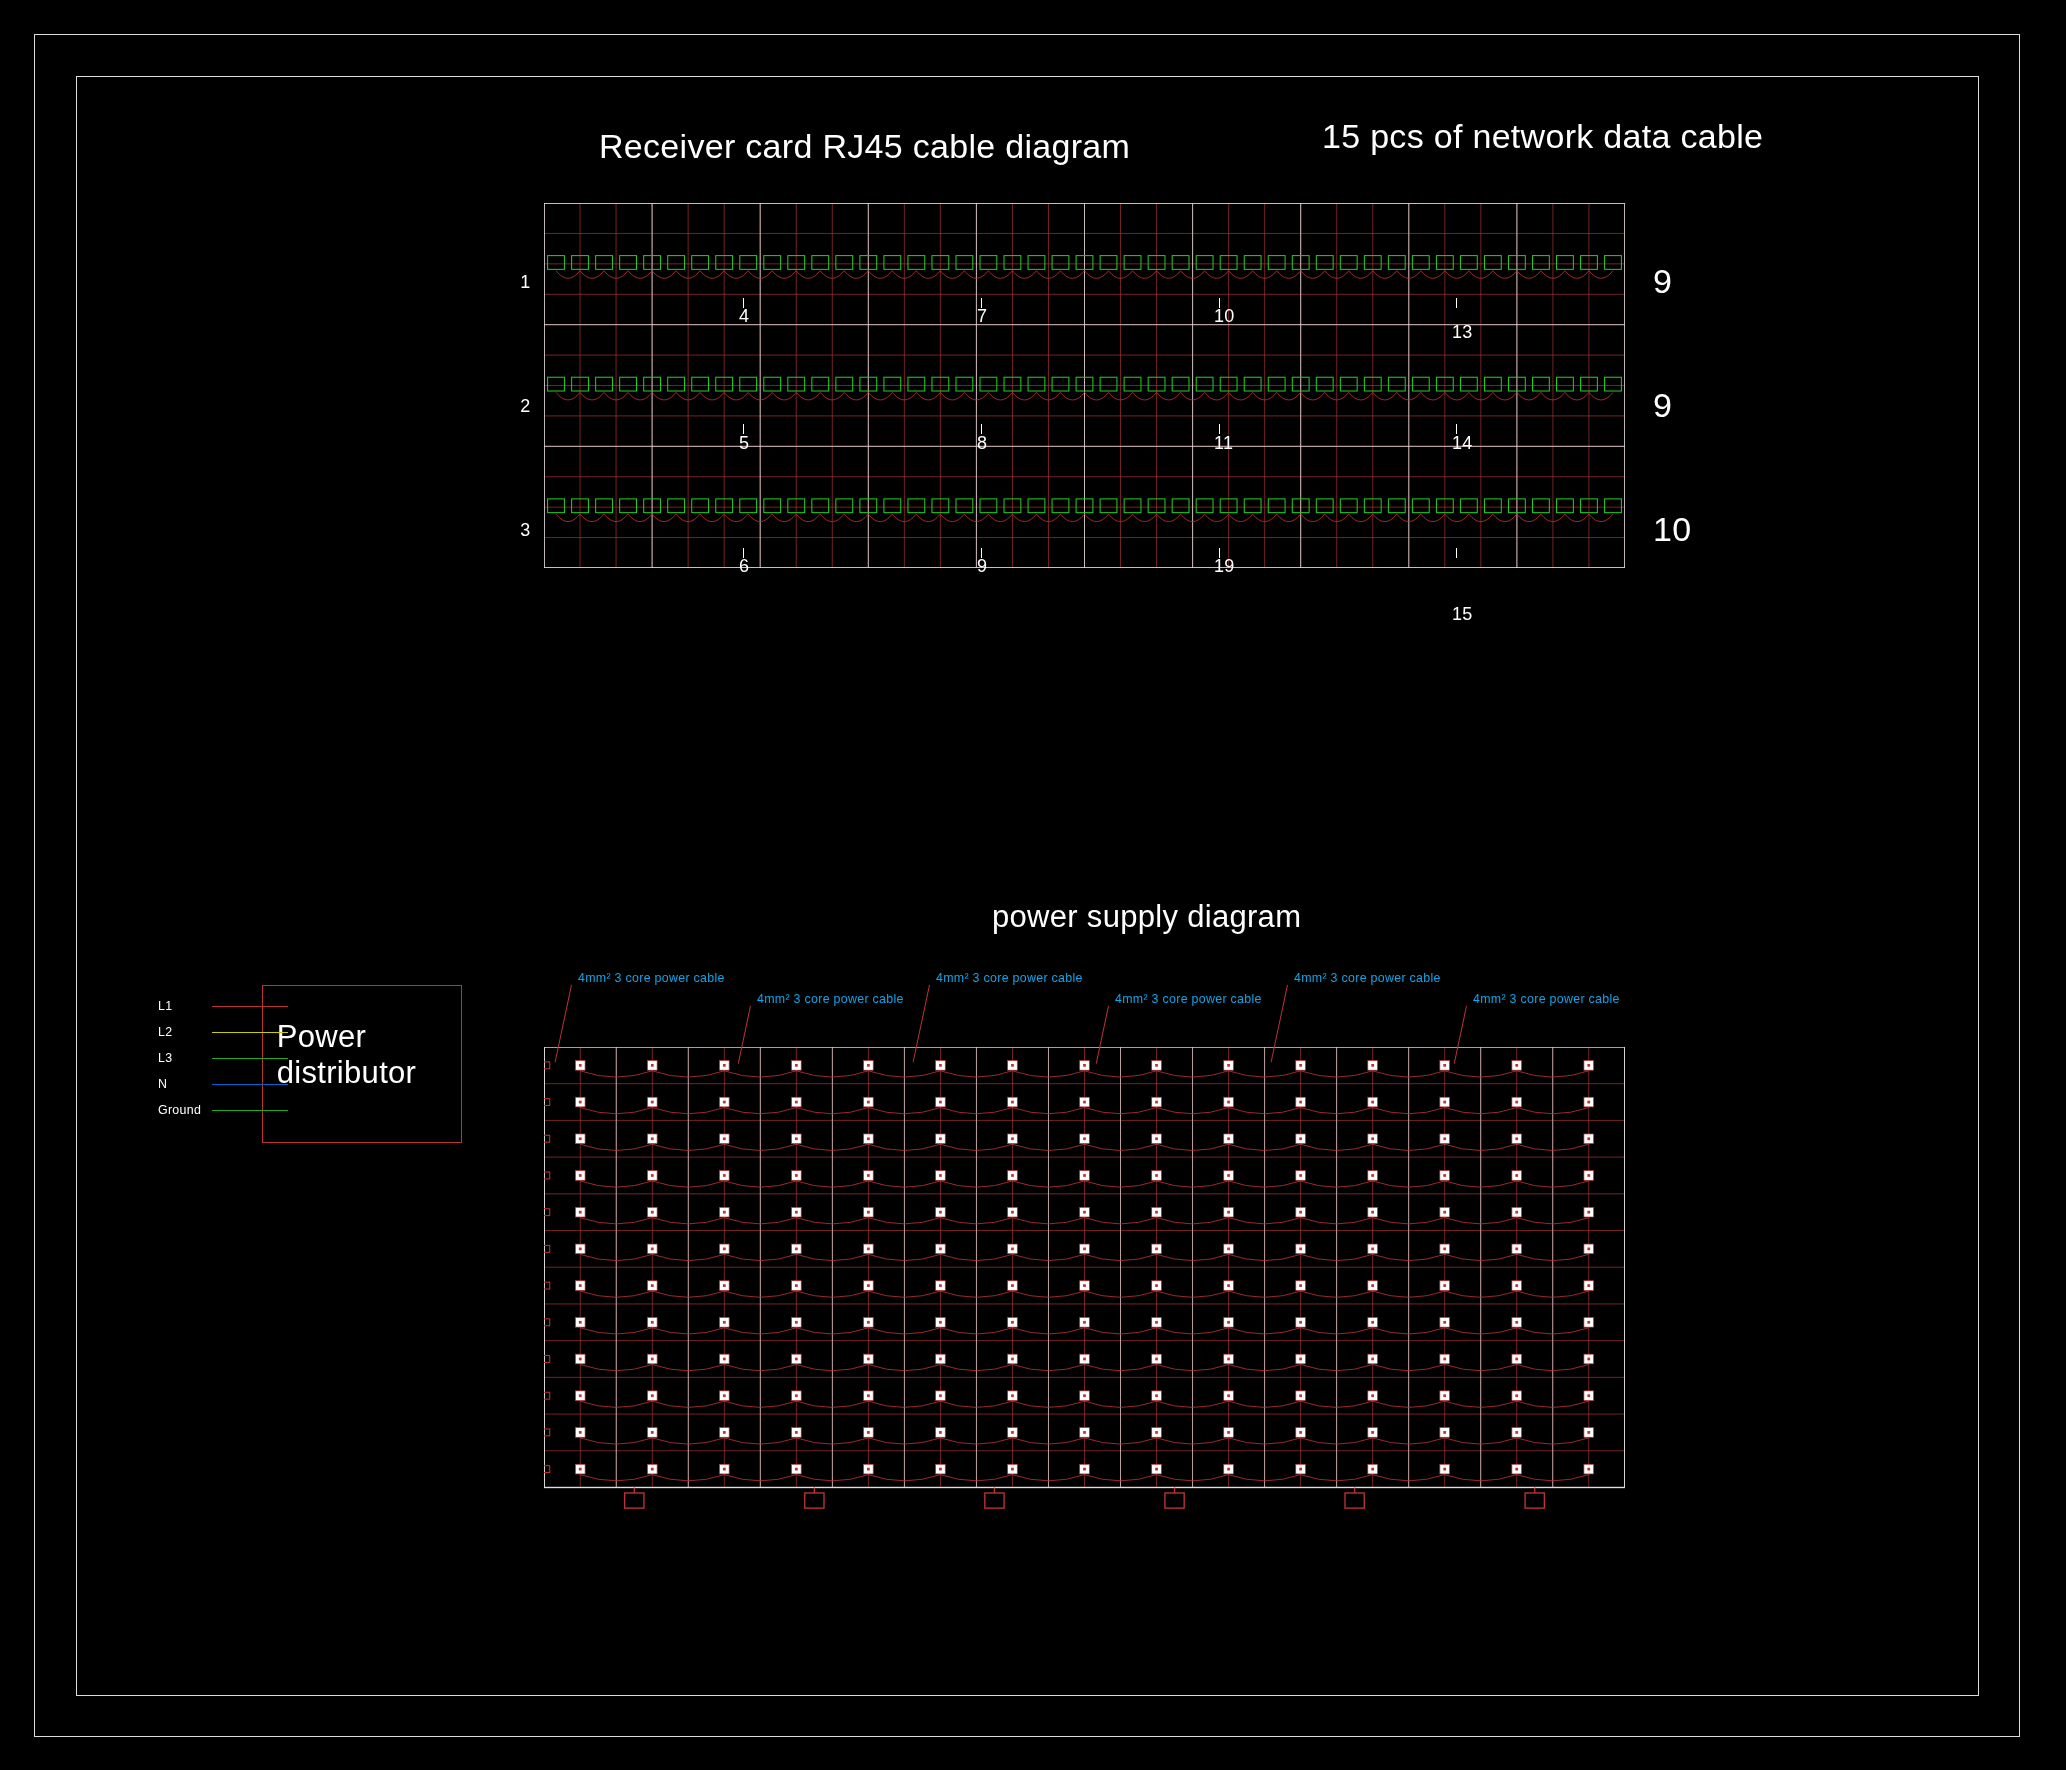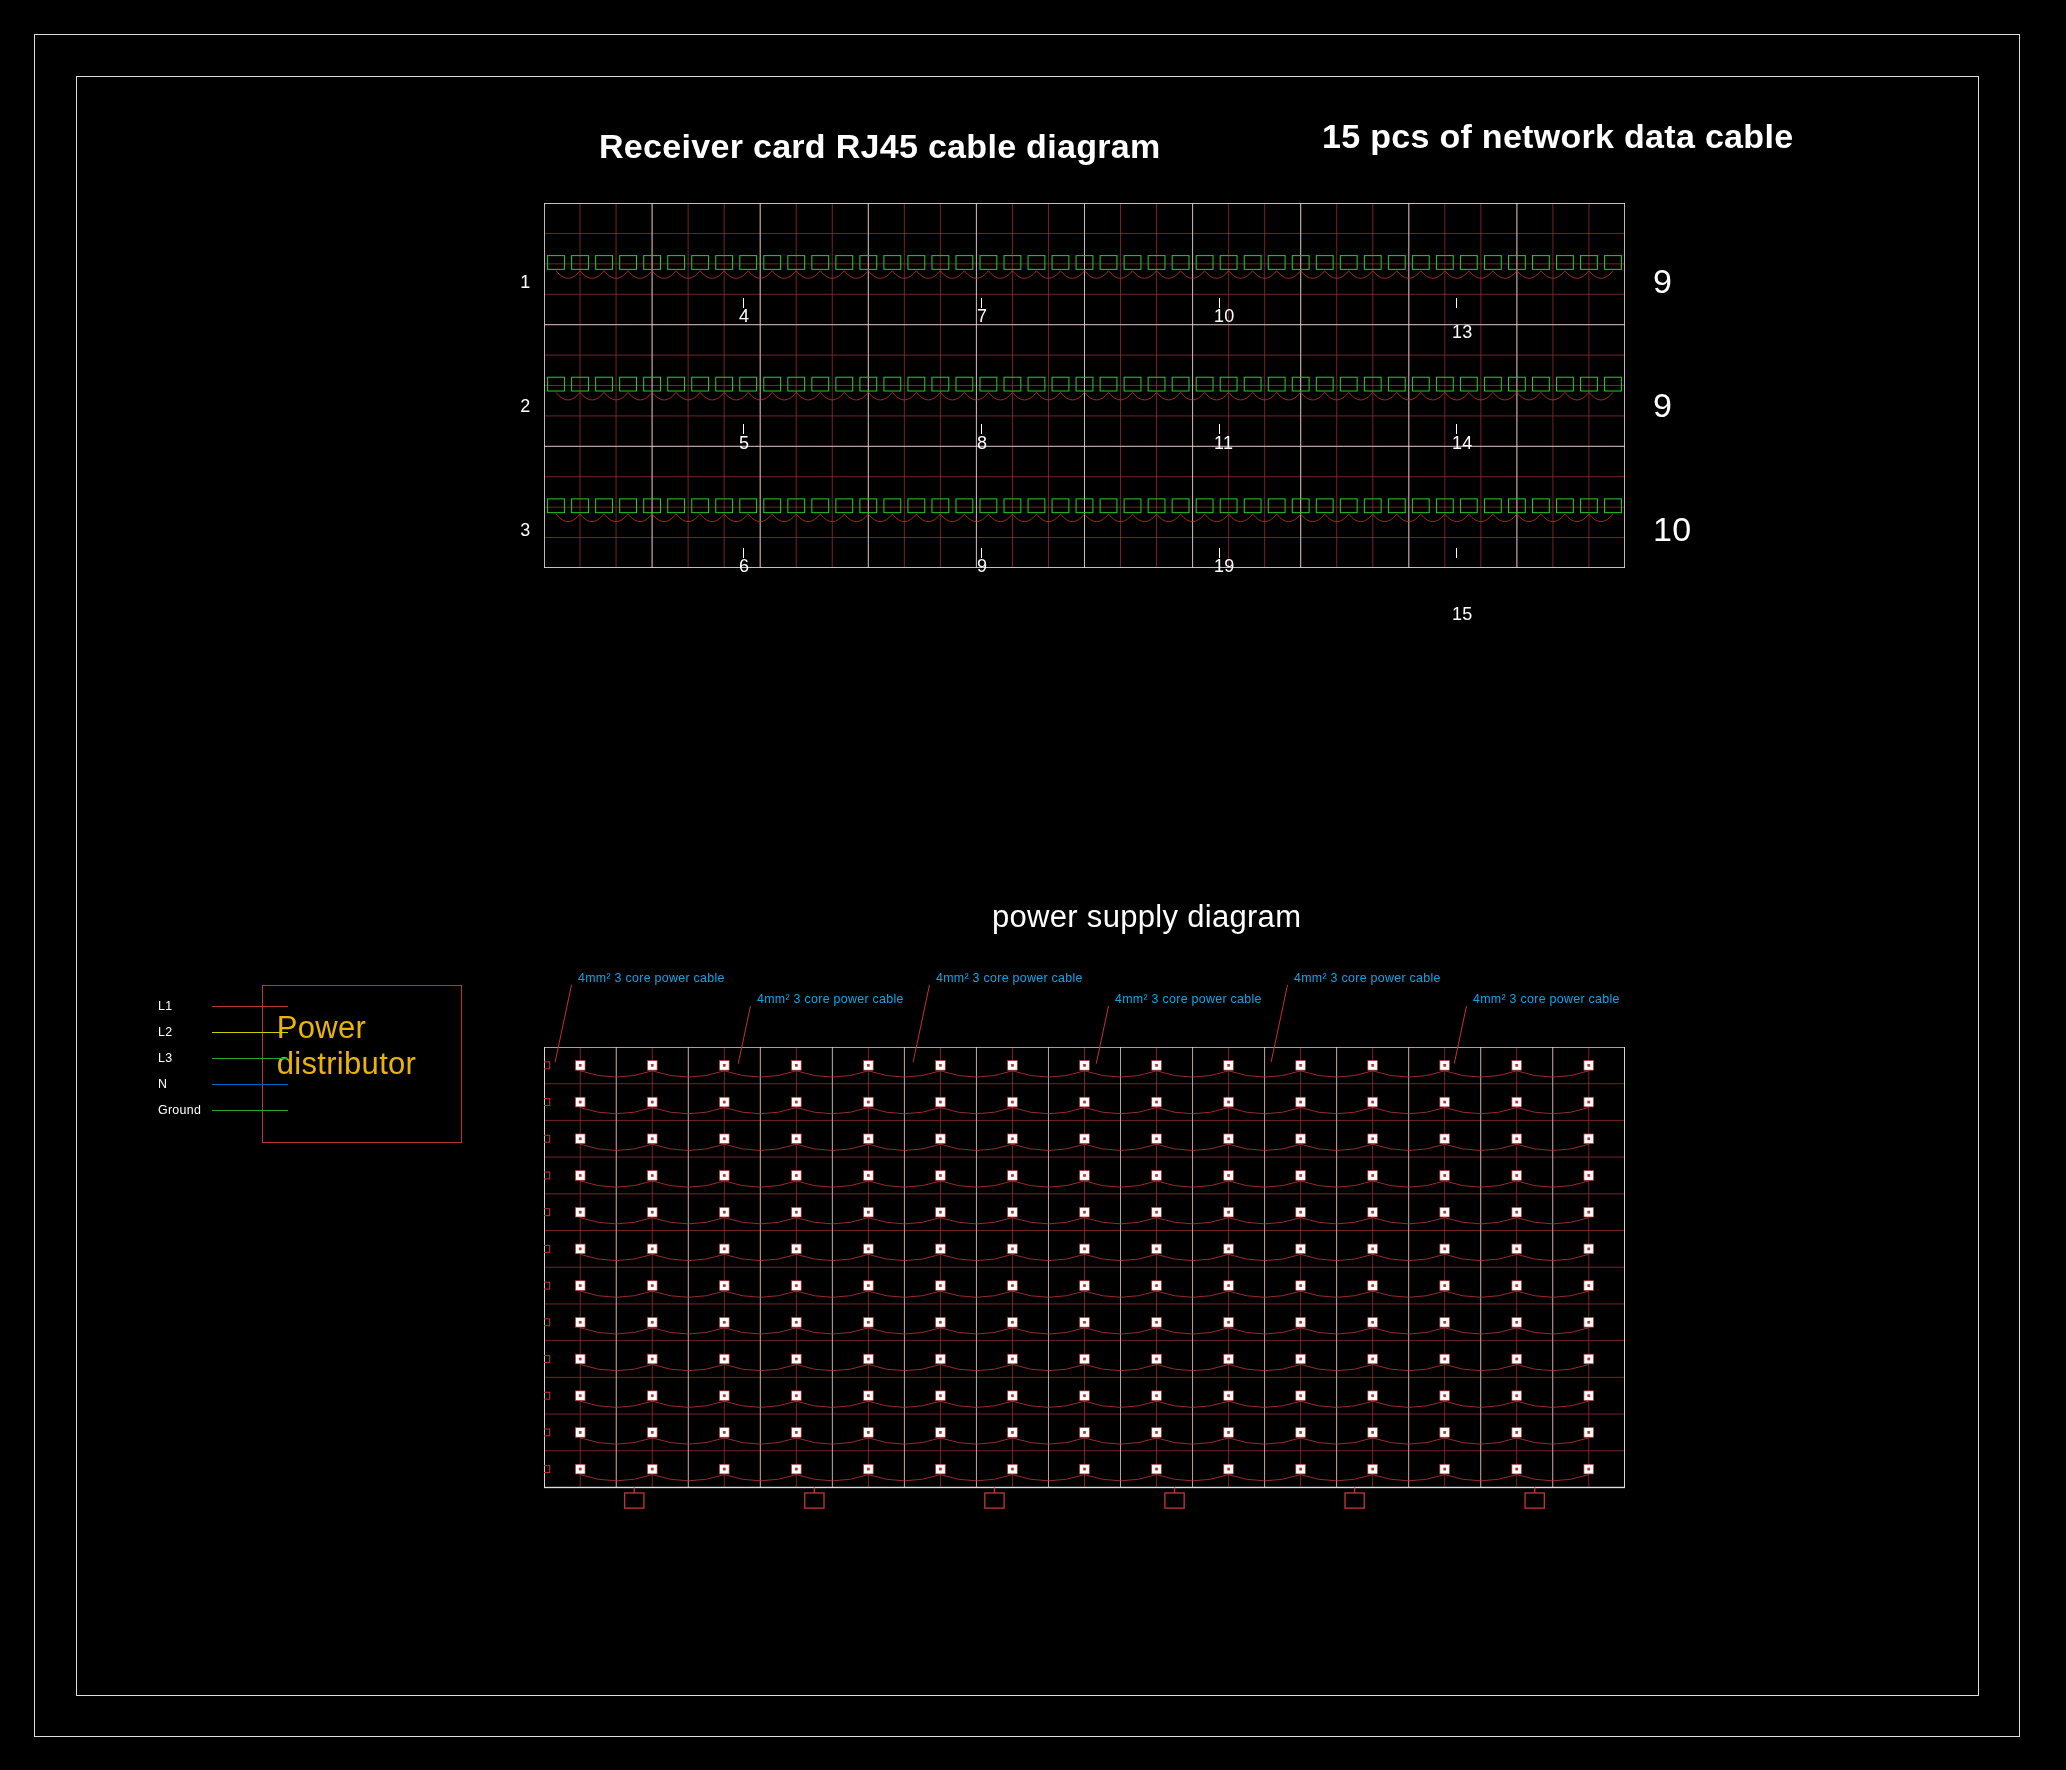--- a/index.html
+++ b/index.html
@@ -26,21 +26,21 @@
     position: absolute;
     left: 76px;
     top: 76px;
     width: 1901px;
     height: 1618px;
     border: 1.4px solid #ddd;
   }
   .title {
     position: absolute;
     font-size: 34px;
-    font-weight: 700;
+    font-weight: 400;
     white-space: nowrap;
   }
   .small-title {
     position: absolute;
     font-size: 31px;
     font-weight: 200;
   }
   .rowlabel-left {
     position: absolute;
     font-size: 18px;
@@ -69,25 +69,25 @@
   .legend .line {
     display: inline-block;
     width: 76px;
     height: 1.4px;
     vertical-align: middle;
     margin-left: 5.5px;
   }
   .pd-box {
     position: absolute;
     border: 1.4px solid #b33;
-    color: #eab308;
+    color: #ffffff;
     font-size: 31px;
     font-weight: 200;
     padding-left: 13.8px;
-    padding-top: 24px;
+    padding-top: 33px;
     box-sizing: border-box;
   }
 </style>
 </head>
 <body>
 
 <div class="outer-frame"></div>
 <div class="inner-frame"></div>
 
 <div class="title" style="left:599px; top:127px;">Receiver card RJ45 cable diagram</div>

